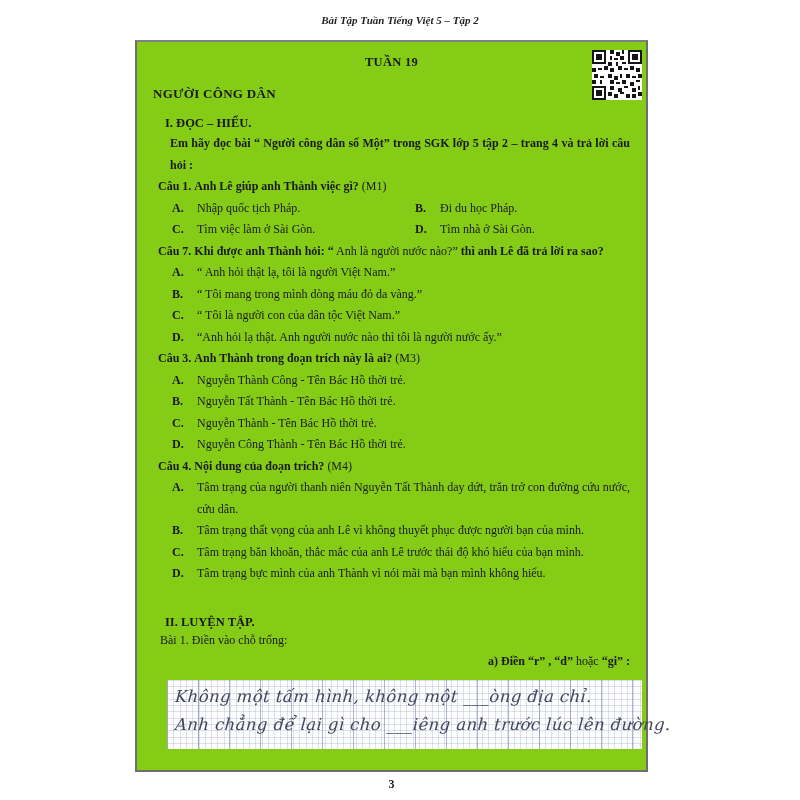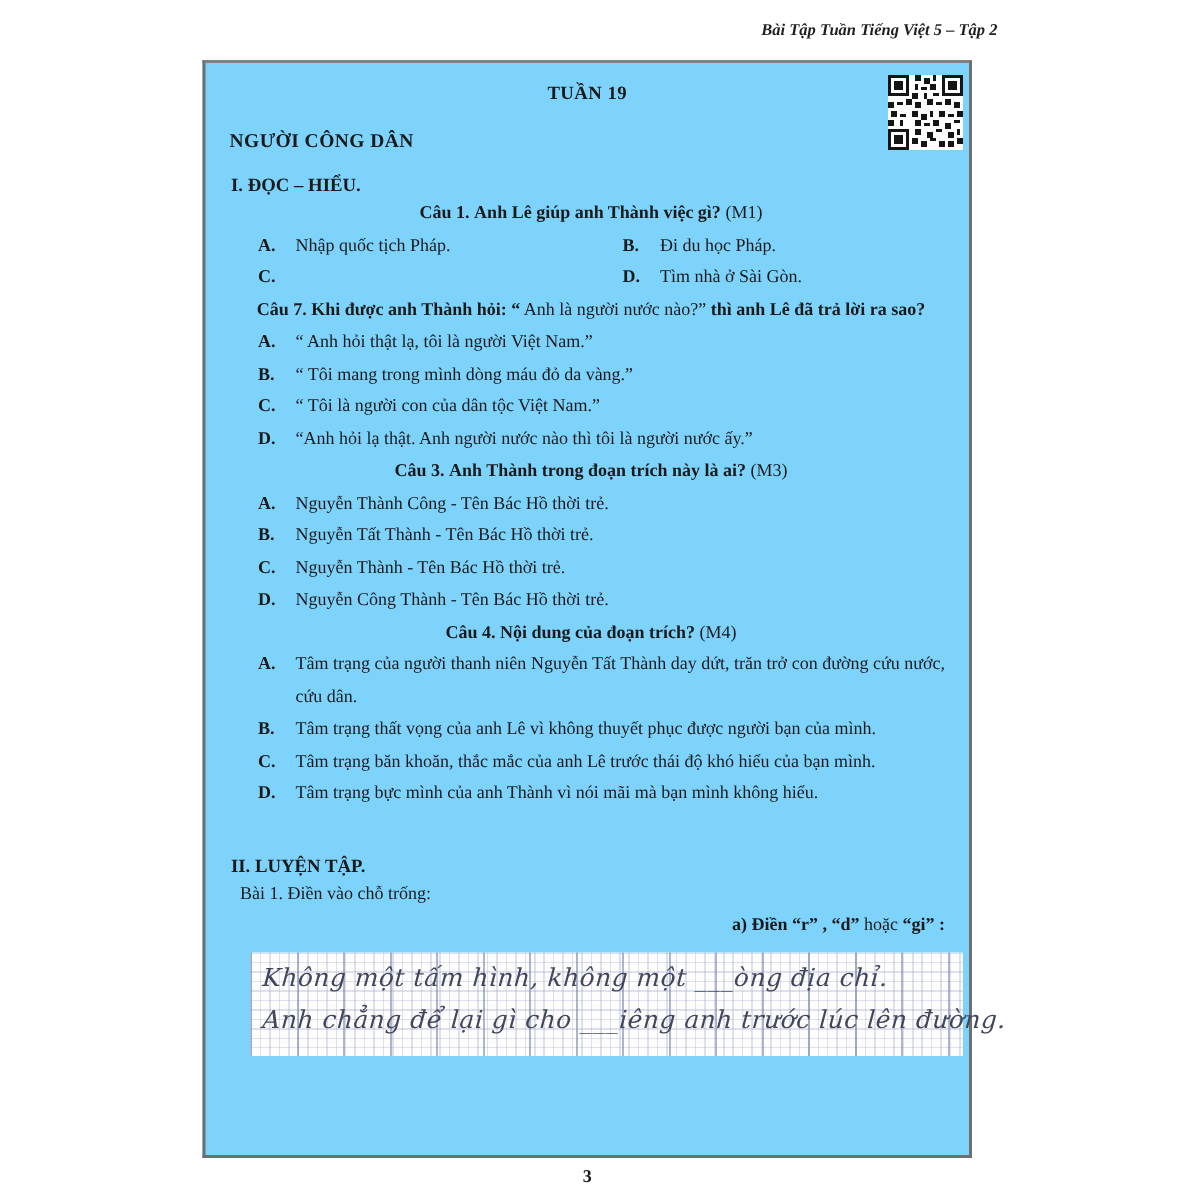--- a/index.html
+++ b/index.html
@@ -9,49 +9,49 @@
     background: #ffffff;
     font-family: "Liberation Serif", "DejaVu Serif", serif;
     color: #1a1a1a;
     font-size: 12px;
     overflow: hidden;
   }
   .canvas { position: relative; width: 800px; height: 800px; background: #fff; }
 
   .running-header {
     position: absolute; left: 135px; top: 14px; width: 530px;
-    text-align: right; font-size: 11px; font-weight: bold; font-style: italic;
+    text-align: center; font-size: 11px; font-weight: bold; font-style: italic;
     color: #1f1f1f;
   }
 
   .sheet {
     position: absolute; left: 135px; top: 40px; width: 513px; height: 732px;
     border: 2px solid #6e6e6e; border-top-color: #808080;
-    background: #7dd3fc;
+    background: #84cc16;
     padding: 10px 16px 0 16px;
   }
 
   .qr { position: absolute; top: 8px; right: 4px; width: 50px; height: 50px; }
 
   .week-title  { text-align: center; font-weight: bold; font-size: 12.5px; margin-top: 3px; letter-spacing: 0.3px; }
   .lesson-title{ text-align: left; font-weight: bold; font-size: 13px;   margin-top: 16px; letter-spacing: 0.3px; }
 
-  .sec-heading { font-weight: bold; font-size: 12.5px; margin-top: 14px; padding-left: 1px; }
+  .sec-heading { font-weight: bold; font-size: 12.5px; margin-top: 14px; padding-left: 1px; margin-left: 11px; }
   .sec-heading.gap { margin-top: 30px; }
 
   p { margin: 0; line-height: 21.5px; }
   .b { font-weight: bold; }
   .lvl { font-weight: normal; }
 
   .intro {
     font-weight: bold; padding-left: 17px; margin-top: 2px;
     text-align: justify; text-align-last: left;
   }
 
-  .q-head  { padding-left: 5px; text-align: center; }
+  .q-head  { padding-left: 5px; }
   .q-level { padding-left: 45px; }
 
   .opt { display: flex; padding-left: 19px; line-height: 21.5px; }
   .ol  { font-weight: bold; flex: 0 0 25px; }
   .ot  { flex: 1; }
   .ot.just { text-align: justify; text-align-last: left; }
 
   .cols { display: grid; grid-template-columns: 243px 1fr; }
 
   .ex-head { font-weight: normal; padding-left: 7px; }
@@ -151,36 +151,38 @@
             <rect x="23" y="21" width="2" height="2"></rect>
         </g>
       </svg>
     </div>
 
     <div class="week-title">TUẦN 19</div>
     <div class="lesson-title">NGƯỜI CÔNG DÂN</div>
 
     <div class="sec-heading">I. ĐỌC – HIỂU.</div>
 
+    <p class="intro">Em hãy đọc bài “ Người công dân số Một” trong SGK lớp 5 tập 2 – trang 4 và trả lời câu hỏi :</p>
 
     <div>
       <p class="q-head"><span class="b">Câu 1.</span>
         <span class="b">Anh Lê giúp anh Thành việc gì?</span>
         <span class="lvl">(M1)</span></p>
       <div class="cols">
         <div class="opt">
             <span class="ol">A.</span>
             <span class="ot">Nhập quốc tịch Pháp.</span>
           </div>
         <div class="opt">
             <span class="ol">B.</span>
             <span class="ot">Đi du học Pháp.</span>
           </div>
         <div class="opt">
             <span class="ol">C.</span>
+            <span class="ot">Tìm việc làm ở Sài Gòn.</span>
           </div>
         <div class="opt">
             <span class="ol">D.</span>
             <span class="ot">Tìm nhà ở Sài Gòn.</span>
           </div>
       </div>
     </div>
 
     <div>
       <p class="q-head"><span class="b">Câu 7.</span>

